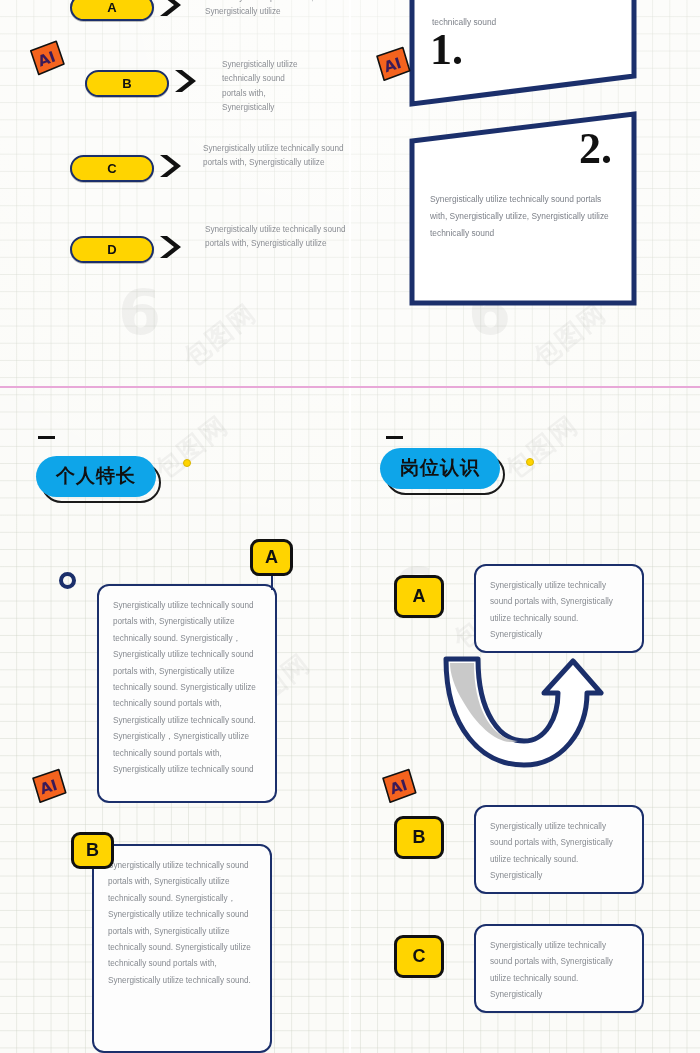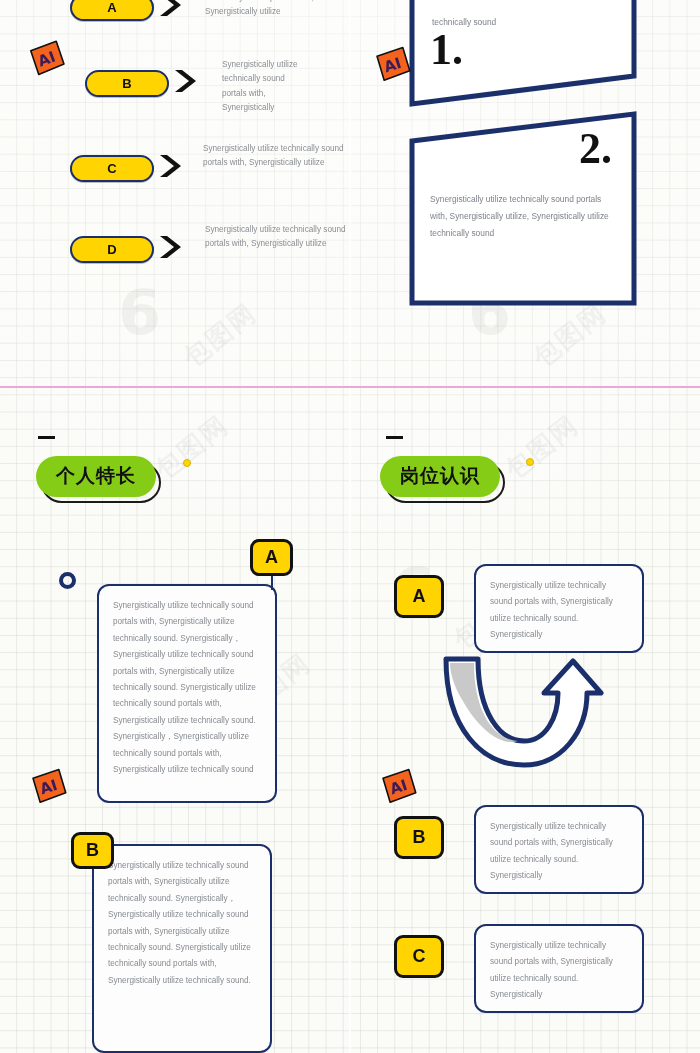--- a/index.html
+++ b/index.html
@@ -69,21 +69,21 @@
   }
   .slant .body{
     position:absolute;color:#7d8189;font-size:8.4px;line-height:2.05;
   }
 
   
   .sec-dash{position:absolute;width:17px;height:2.6px;background:#111;}
   .sec-title-wrap{position:absolute;}
   .sec-title{
     position:relative;display:inline-flex;align-items:center;justify-content:center;
-    background:#84cc16;border-radius:28px;
+    background:#0ea5e9;border-radius:28px;
     padding:7px 20px 8px;
     font-size:19px;font-weight:bold;color:#111;letter-spacing:1px;
     font-family:"Liberation Sans","DejaVu Sans",sans-serif;
     z-index:2;
   }
   .sec-title-shadow{
     position:absolute;left:5px;top:6px;right:-5px;bottom:-6px;
     border:2.5px solid #1a1a1a;border-radius:28px;z-index:1;
     background:transparent;
   }
@@ -257,21 +257,21 @@
 
   <div class="card" style="left:92px;top:452px;width:180px;height:209px;">
     <div class="ctext">Synergistically utilize technically sound portals with, Synergistically utilize technically sound. Synergistically，Synergistically utilize technically sound portals with, Synergistically utilize technically sound. Synergistically utilize technically sound portals with, Synergistically utilize technically sound.</div>
   </div>
   <div class="badge" style="left:71px;top:440px;width:43px;height:37px;">B</div>
 </div>
 
 <div class="quad q-br">
 
   <div class="sec-dash" style="left:36px;top:44px;"></div>
-  <div class="sec-title-wrap" style="left:30px;top:64px;text-align:right;">
+  <div class="sec-title-wrap" style="left:30px;top:56px;text-align:right;">
     <div class="sec-title-shadow"></div>
     <div class="sec-title">岗位认识</div>
   </div>
   <div class="dot-yellow" style="left:176px;top:66px;"></div>
 
   <div class="card" style="left:124px;top:172px;width:170px;height:89px;">
     <div class="ctext">Synergistically utilize technically sound portals with, Synergistically utilize technically sound. Synergistically</div>
   </div>
   <div class="badge" style="left:44px;top:183px;width:50px;height:43px;">A</div>
 

